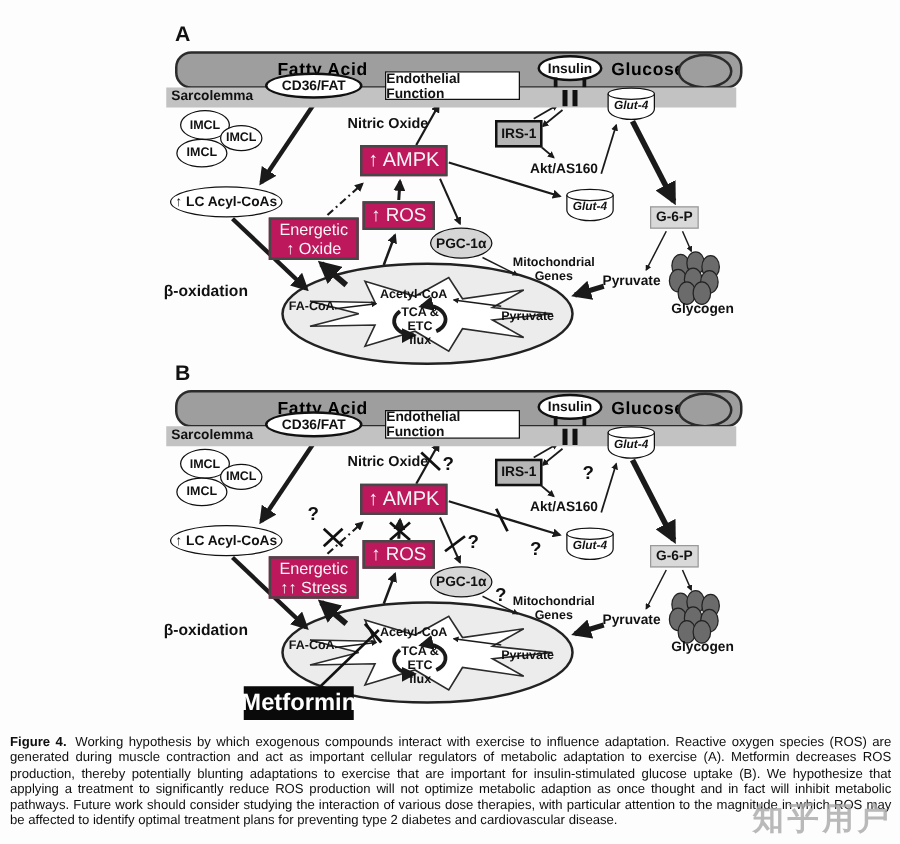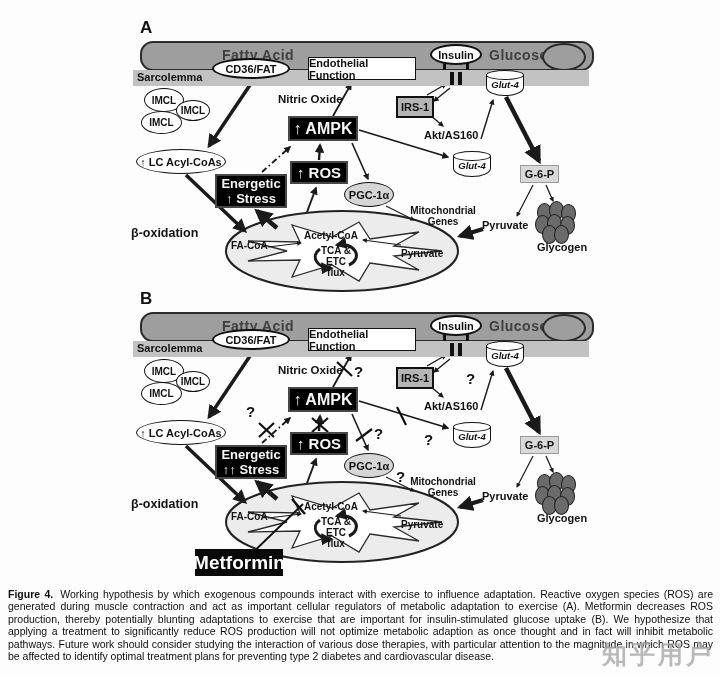--- a/index.html
+++ b/index.html
@@ -3,29 +3,29 @@
 <meta charset="utf-8">
 <style>
   html,body{margin:0;padding:0;background:#fff;}
   #fig{position:relative;width:720px;height:675px;background:#fdfdfd;overflow:hidden;
        font-family:"Liberation Sans",sans-serif;color:#111;}
   .abs{position:absolute;box-sizing:border-box;}
   .txt{position:absolute;font-weight:bold;color:#111;white-space:nowrap;}
   .ctr{display:flex;align-items:center;justify-content:center;text-align:center;}
   .panel-letter{position:absolute;font-size:17px;font-weight:bold;}
   .membrane{position:absolute;background:#9e9e9e;border:2px solid #2b2b2b;border-radius:13px;}
-  .mem-label{position:absolute;font-weight:bold;font-size:14px;color:#404040;letter-spacing:.5px;}
+  .mem-label{position:absolute;font-weight:bold;font-size:14px;color:#000000;letter-spacing:.5px;}
   .mem-cap{position:absolute;background:#9e9e9e;border:2px solid #2b2b2b;border-radius:50%;}
   .sarc{position:absolute;background:#c2c2c2;}
   .sarc-label{position:absolute;left:4px;top:1px;font-size:11px;font-weight:bold;}
   .enode{position:absolute;background:#fff;border:1.8px solid #111;border-radius:50%;
          display:flex;align-items:center;justify-content:center;font-weight:bold;box-sizing:border-box;}
-  .gbox{position:absolute;background:#000000;border:2px solid #474747;color:#f5f5f5;
+  .gbox{position:absolute;background:#be185d;border:2px solid #474747;color:#f5f5f5;
         display:flex;flex-direction:column;align-items:center;justify-content:center;
-        font-weight:bold;box-sizing:border-box;text-align:center;}
+        font-weight:normal;box-sizing:border-box;text-align:center;}
   .wbox{position:absolute;background:#fff;border:1.6px solid #111;display:flex;align-items:center;
         justify-content:center;font-weight:bold;box-sizing:border-box;}
   .lbox{position:absolute;background:#d9d9d9;border:1px solid #9a9a9a;display:flex;align-items:center;
         justify-content:center;font-weight:bold;box-sizing:border-box;}
   .rbar{position:absolute;background:#111;}
   .cyl{position:absolute;font-style:italic;}
   .cyl .top{position:absolute;left:0;right:0;top:0;height:10px;background:#fff;border:1.6px solid #111;
             border-radius:50%;box-sizing:border-box;z-index:2;}
   .cyl .body{position:absolute;left:0;right:0;top:5px;bottom:0;background:#fff;border:1.6px solid #111;
              border-radius:0 0 50% 50% / 0 0 42% 42%;box-sizing:border-box;}
@@ -130,21 +130,21 @@
   <div class="txt" style="left:278px;top:93px;font-size:11.5px;">Nitric Oxide</div>
 
   <div class="enode" style="left:144px;top:88px;width:40px;height:24px;font-size:10px;">IMCL</div>
   <div class="enode" style="left:176px;top:100px;width:34px;height:21px;font-size:10px;">IMCL</div>
   <div class="enode" style="left:141px;top:111px;width:41px;height:23px;font-size:10px;">IMCL</div>
 
   <div class="enode" style="left:136px;top:149px;width:90px;height:25px;font-size:11px;">↑ LC Acyl-CoAs</div>
 
   <div class="gbox" style="left:215px;top:174px;width:72px;height:34px;font-size:13px;line-height:15px;">
     <span>Energetic</span>
-    <span>↑ Stress</span>
+    <span>↑ Oxide</span>
   </div>
 
   <div class="gbox" style="left:288px;top:116px;width:70px;height:25px;font-size:16px;">↑ AMPK</div>
   <div class="gbox" style="left:290px;top:161px;width:58px;height:23px;font-size:15px;">↑ ROS</div>
 
   <div class="enode" style="left:344px;top:182px;width:50px;height:25px;font-size:11px;background:#d6d6d6;">PGC-1α</div>
 
   <div class="wbox" style="left:396px;top:96px;width:38px;height:22px;font-size:11px;background:#b5b5b5;border-width:2px;">IRS-1</div>
   <div class="txt" style="left:424px;top:129px;font-size:11px;">Akt/AS160</div>
 

